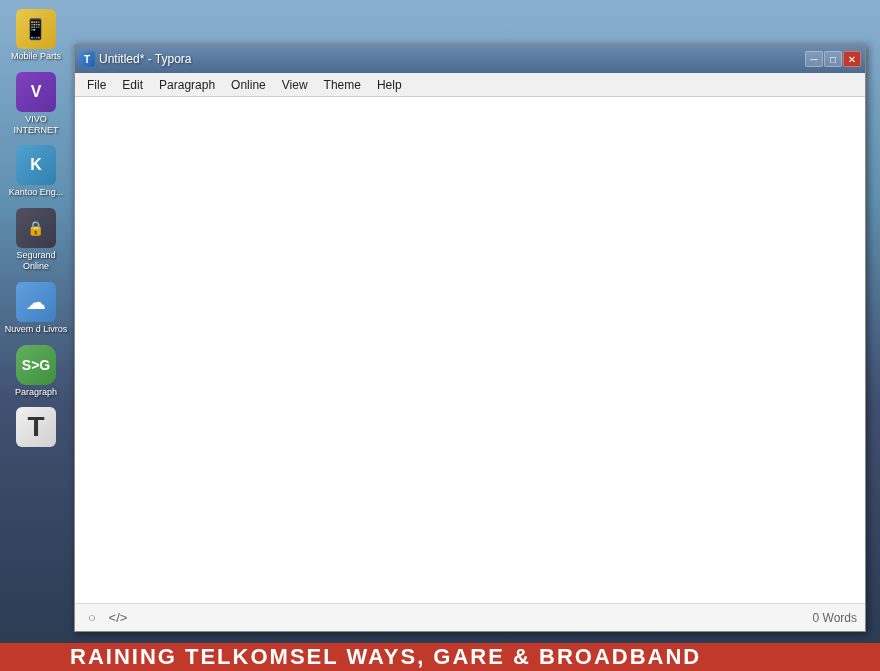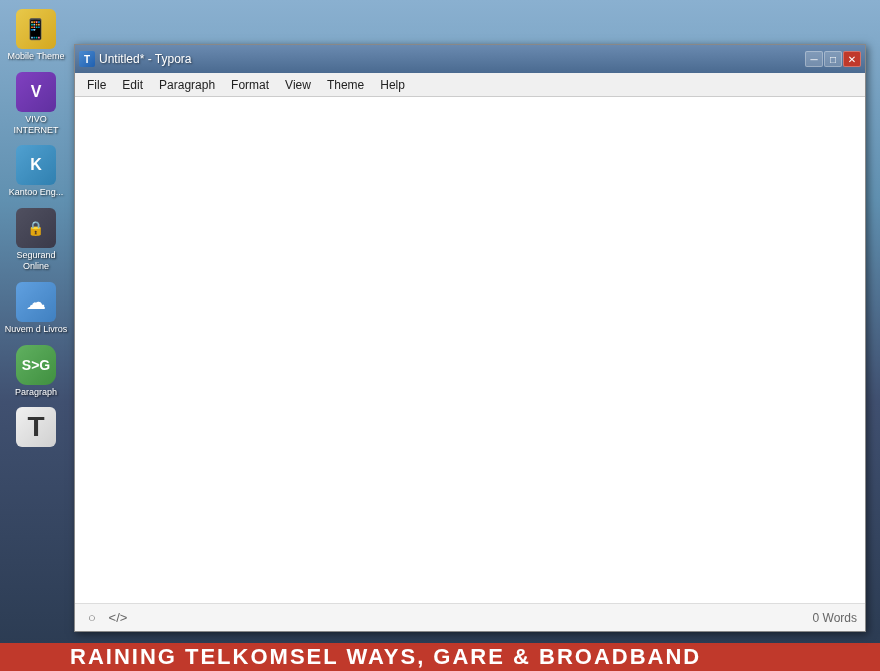--- a/index.html
+++ b/index.html
@@ -251,21 +251,21 @@
     <div class="astro-shape" style="width:600px;height:400px;left:200px;top:150px;background:rgba(100,130,160,0.2);border-radius:300px;"></div>
   </div>
 
   <div id="bottom-banner">
     <span id="bottom-banner-text">RAINING TELKOMSEL WAYS, GARE &amp; BROADBAND</span>
   </div>
 
   <div id="desktop-icons">
     <div class="desktop-icon">
       <div class="desktop-icon-img icon-mobile">📱</div>
-      <span class="desktop-icon-label">Mobile Theme</span>
+      <span class="desktop-icon-label">Mobile Parts</span>
     </div>
     <div class="desktop-icon">
       <div class="desktop-icon-img icon-vivo" style="color:white;font-size:16px;font-weight:bold;">V</div>
       <span class="desktop-icon-label">VIVO INTERNET</span>
     </div>
     <div class="desktop-icon">
       <div class="desktop-icon-img icon-kantoo" style="color:white;font-size:16px;font-weight:bold;">K</div>
       <span class="desktop-icon-label">Kantoo Eng...</span>
     </div>
     <div class="desktop-icon">
@@ -295,21 +295,21 @@
         <div class="title-btn title-btn-min">─</div>
         <div class="title-btn title-btn-max">□</div>
         <div class="title-btn title-btn-close">✕</div>
       </div>
     </div>
 
     <div id="menu-bar">
       <div class="menu-item">File</div>
       <div class="menu-item">Edit</div>
       <div class="menu-item">Paragraph</div>
-      <div class="menu-item">Format</div>
+      <div class="menu-item">Online</div>
       <div class="menu-item">View</div>
       <div class="menu-item">Theme</div>
       <div class="menu-item">Help</div>
     </div>
 
     <div id="editor-area">
       
     </div>
 
     <div id="status-bar">

